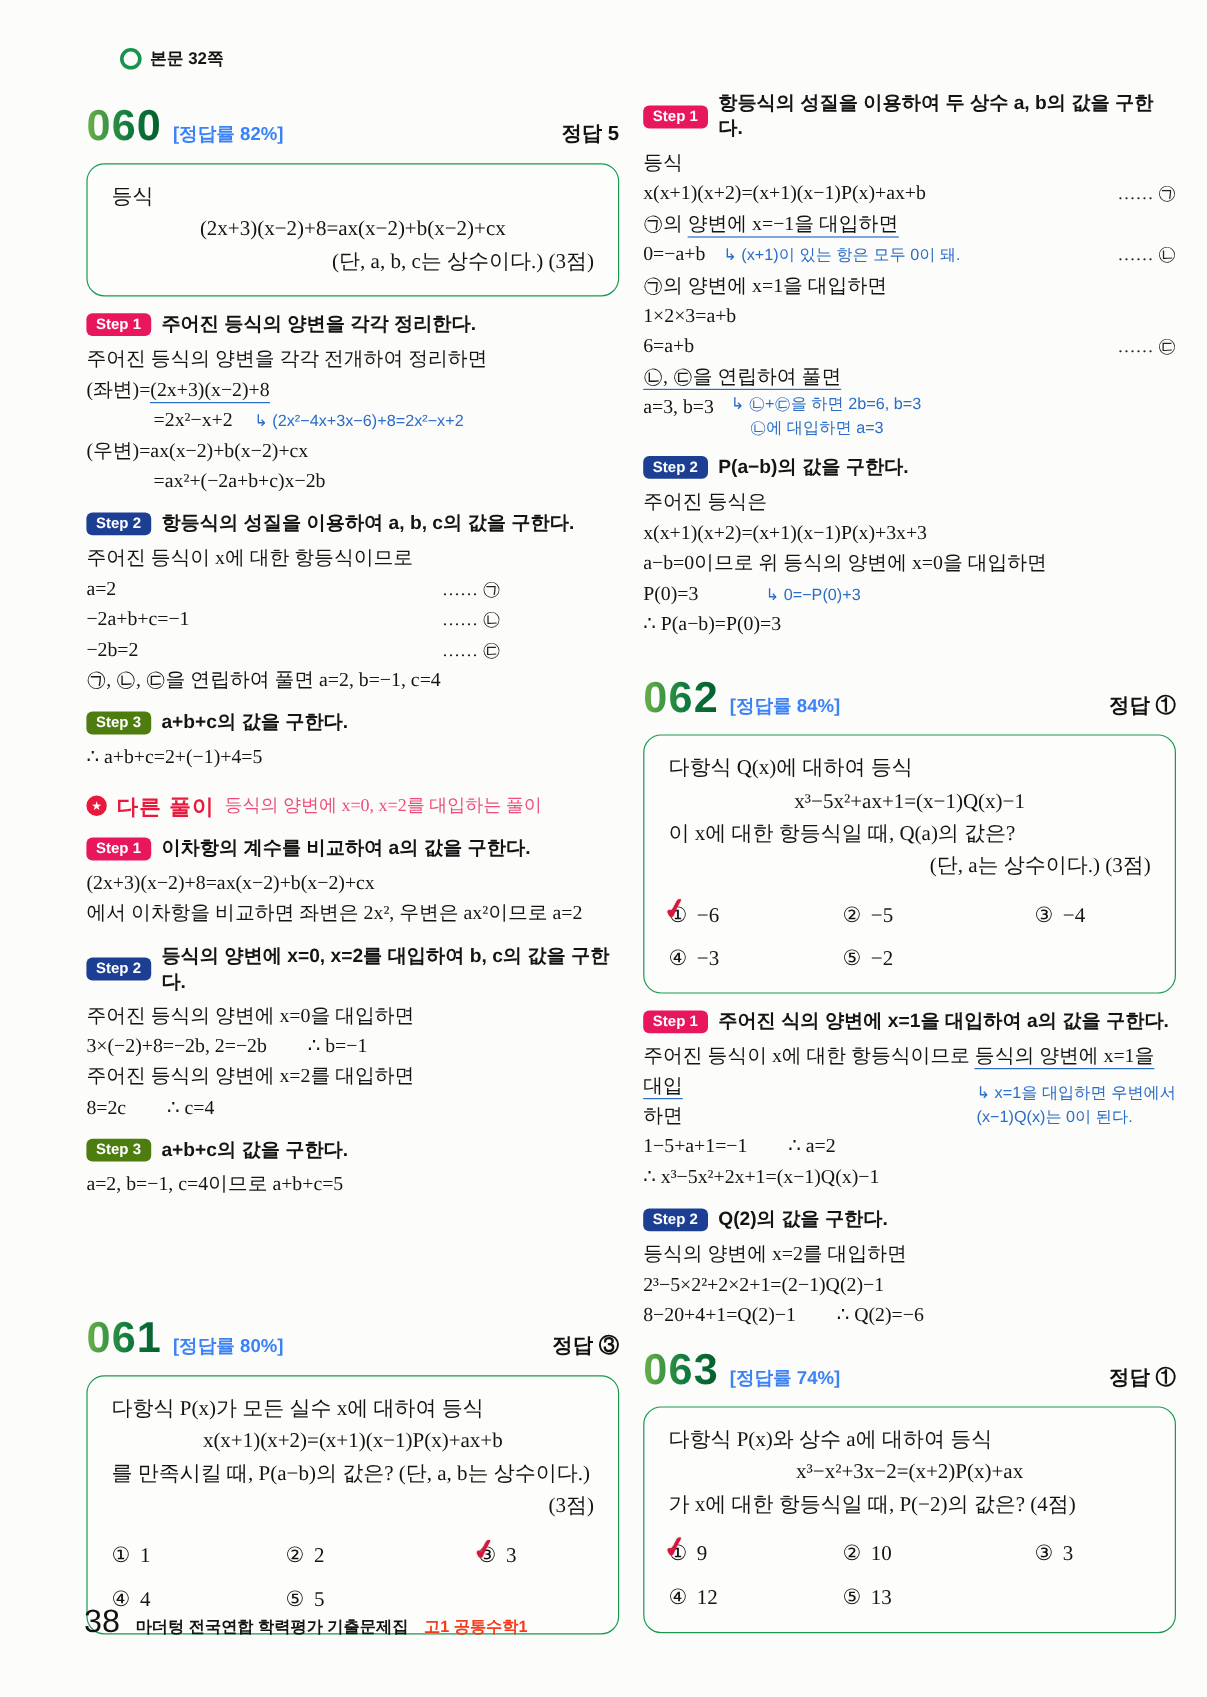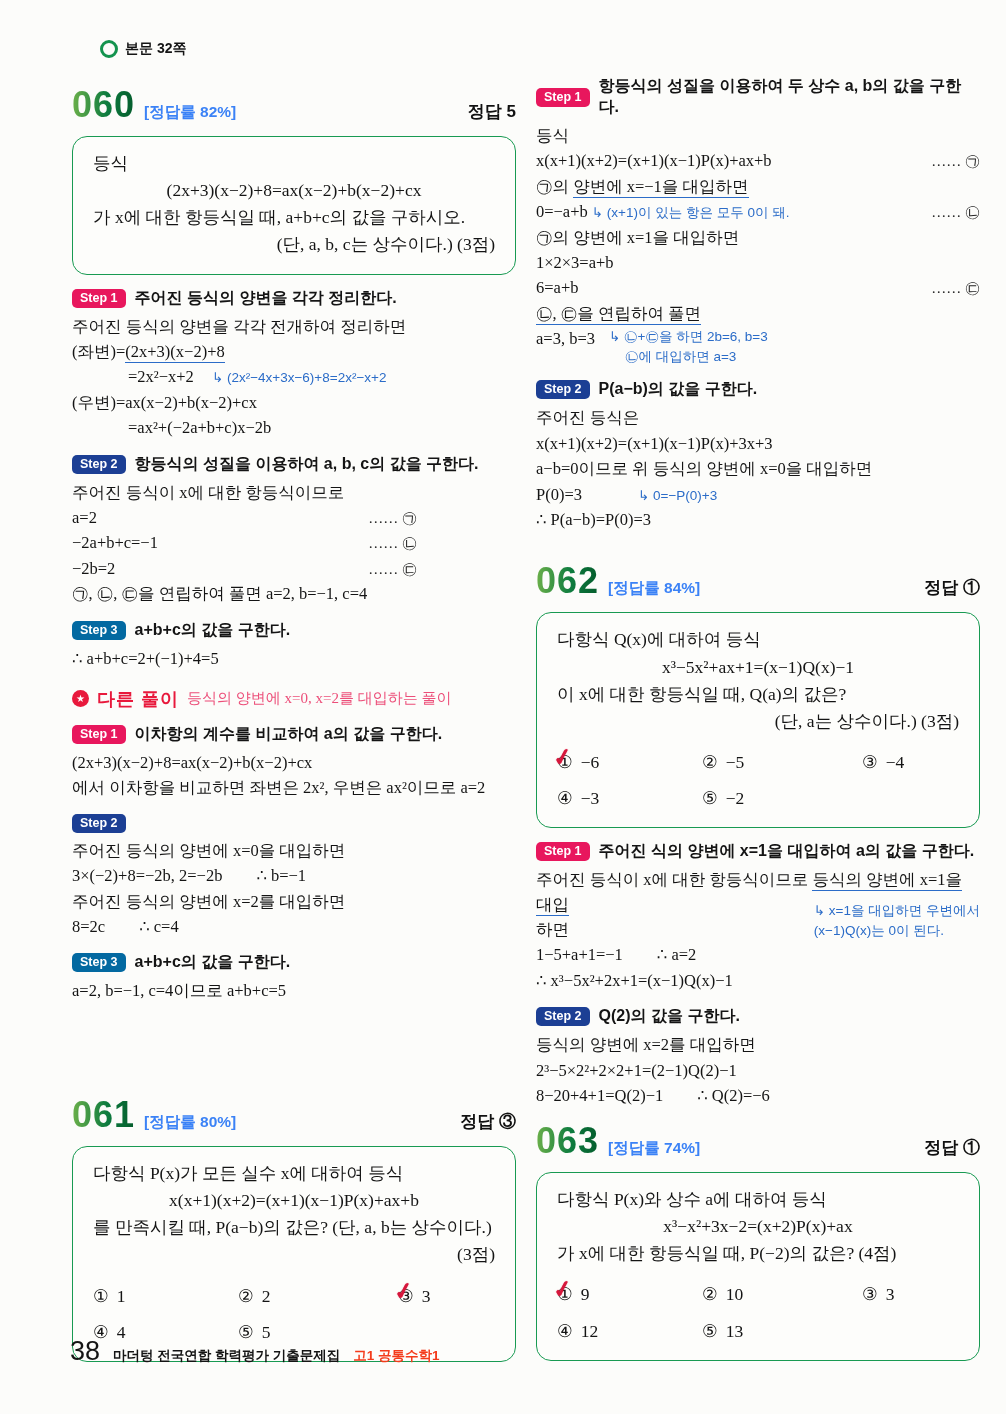--- a/index.html
+++ b/index.html
@@ -31,21 +31,21 @@
   .qbox{border:1.8px solid #189a52;border-radius:15px;padding:13px 20px 15px;
     font-family:"Liberation Serif",serif;font-size:17.5px;line-height:1.55;background:#fdfdfb;}
   .qbox .eq-center{text-align:center;}
   .qbox .t-right{text-align:right;}
 
   .step-line{display:flex;align-items:center;gap:9px;margin:13px 0 6px;}
   .badge{display:inline-block;color:#fff;font-size:12.5px;font-weight:700;
     padding:2px 8px 3px;border-radius:5px;white-space:nowrap;}
   .badge.s1{background:#e8175d;}
   .badge.s2{background:#1c3f94;}
-  .badge.s3{background:#0369a1;}
+  .badge.s3{background:#4d7c0f;}
   .step-title{font-weight:700;font-size:16px;}
 
   .sol{font-family:"Liberation Serif",serif;font-size:16.5px;line-height:1.48;}
   .sol>div{margin:1px 0;}
   .indent{padding-left:56px;display:inline-block;}
   .mrow{display:flex;align-items:baseline;}
   .mrow .marker{margin-left:auto;color:#222;font-size:15px;}
   .mrow-mid{display:flex;align-items:baseline;width:345px;}
   .mrow-mid .marker{margin-left:auto;color:#222;font-size:15px;}
   .u-blue{border-bottom:1.6px solid #2b6cc8;padding-bottom:1px;}
@@ -88,21 +88,20 @@
 
   <div class="prob-header">
     <span class="prob-num">060</span>
     <span class="prob-rate">[정답률 82%]</span>
     <span class="prob-answer">정답 5</span>
   </div>
 
   <div class="qbox">
     <div>등식</div>
     <div class="eq-center">(2x+3)(x−2)+8=ax(x−2)+b(x−2)+cx</div>
-    <div>가 x에 대한 항등식일 때, a+b+c의 값을 구하시오.</div>
     <div class="t-right">(단, a, b, c는 상수이다.) (3점)</div>
   </div>
 
   <div class="step-line">
     <span class="badge s1">Step 1</span>
     <span class="step-title">주어진 등식의 양변을 각각 정리한다.</span>
   </div>
   <div class="sol">
     <div>주어진 등식의 양변을 각각 전개하여 정리하면</div>
     <div><span>(좌변)=</span><span class="u-blue">(2x+3)(x−2)+8</span></div>
@@ -155,20 +154,21 @@
     <span class="badge s1">Step 1</span>
     <span class="step-title">이차항의 계수를 비교하여 a의 값을 구한다.</span>
   </div>
   <div class="sol">
     <div>(2x+3)(x−2)+8=ax(x−2)+b(x−2)+cx</div>
     <div>에서 이차항을 비교하면 좌변은 2x², 우변은 ax²이므로 a=2</div>
   </div>
 
   <div class="step-line">
     <span class="badge s2">Step 2</span>
+    <span class="step-title">등식의 양변에 x=0, x=2를 대입하여 b, c의 값을 구한다.</span>
   </div>
   <div class="sol">
     <div>주어진 등식의 양변에 x=0을 대입하면</div>
     <div><span>3×(−2)+8=−2b, 2=−2b</span><span class="gap-l">∴ b=−1</span></div>
     <div>주어진 등식의 양변에 x=2를 대입하면</div>
     <div><span>8=2c</span><span class="gap-l">∴ c=4</span></div>
   </div>
 
   <div class="step-line">
     <span class="badge s3">Step 3</span>
@@ -208,21 +208,21 @@
   </div>
   <div class="sol">
     <div>등식</div>
     <div class="mrow">
         <span>x(x+1)(x+2)=(x+1)(x−1)P(x)+ax+b</span>
         <span class="marker">…… ㉠</span>
       </div>
     <div><span>㉠의 </span><span class="u-blue">양변에 x=−1을 대입하면</span></div>
     <div class="mrow">
         <span>0=−a+b</span>
-        <span class="note" style="margin-left:4px">↳ (x+1)이 있는 항은 모두 0이 돼.</span>
+        <span class="note" style="margin-left:15px">↳ (x+1)이 있는 항은 모두 0이 돼.</span>
         <span class="marker">…… ㉡</span>
       </div>
     <div>㉠의 양변에 x=1을 대입하면</div>
     <div>1×2×3=a+b</div>
     <div class="mrow">
         <span>6=a+b</span>
         <span class="marker">…… ㉢</span>
       </div>
     <div><span class="u-blue">㉡, ㉢을 연립하여 풀면</span></div>
     <div><span>a=3, b=3</span><span class="note-stack"><div class="note">↳ ㉡+㉢을 하면 2b=6, b=3</div><div class="note n2">㉡에 대입하면 a=3</div></span></div>

